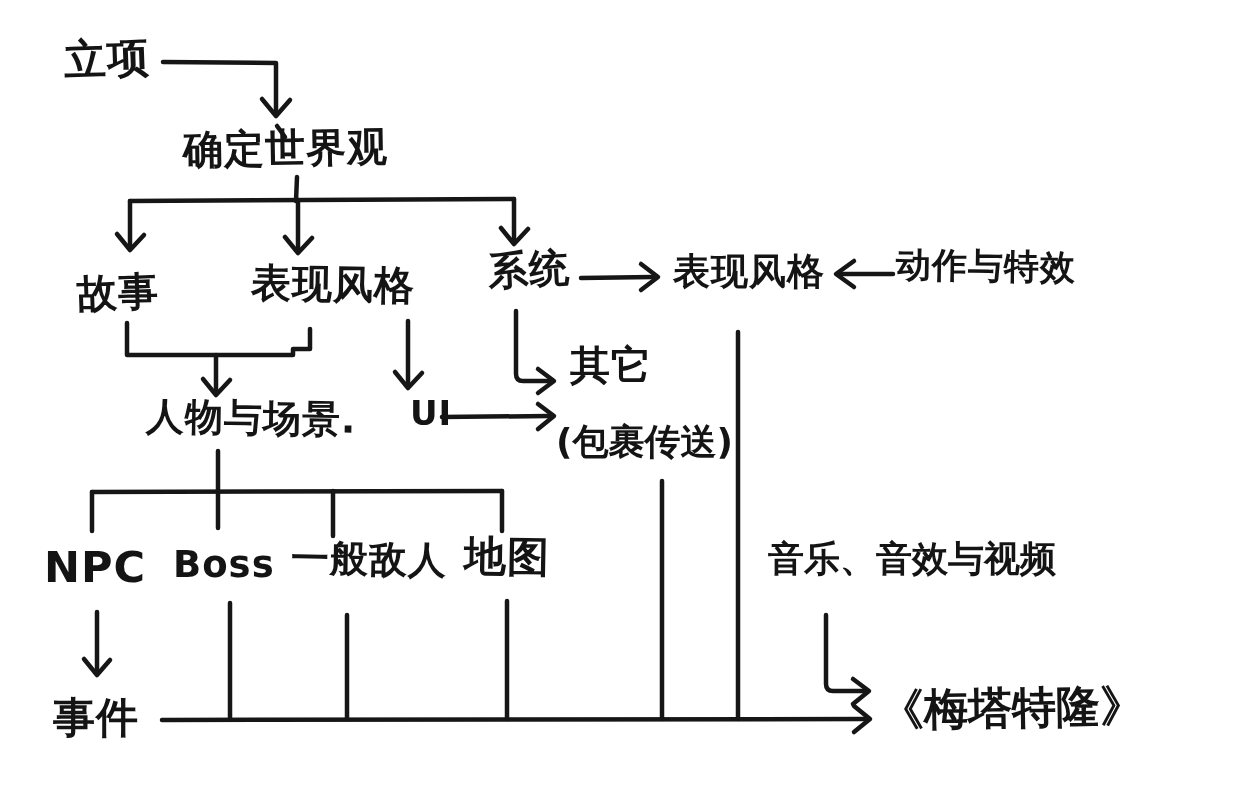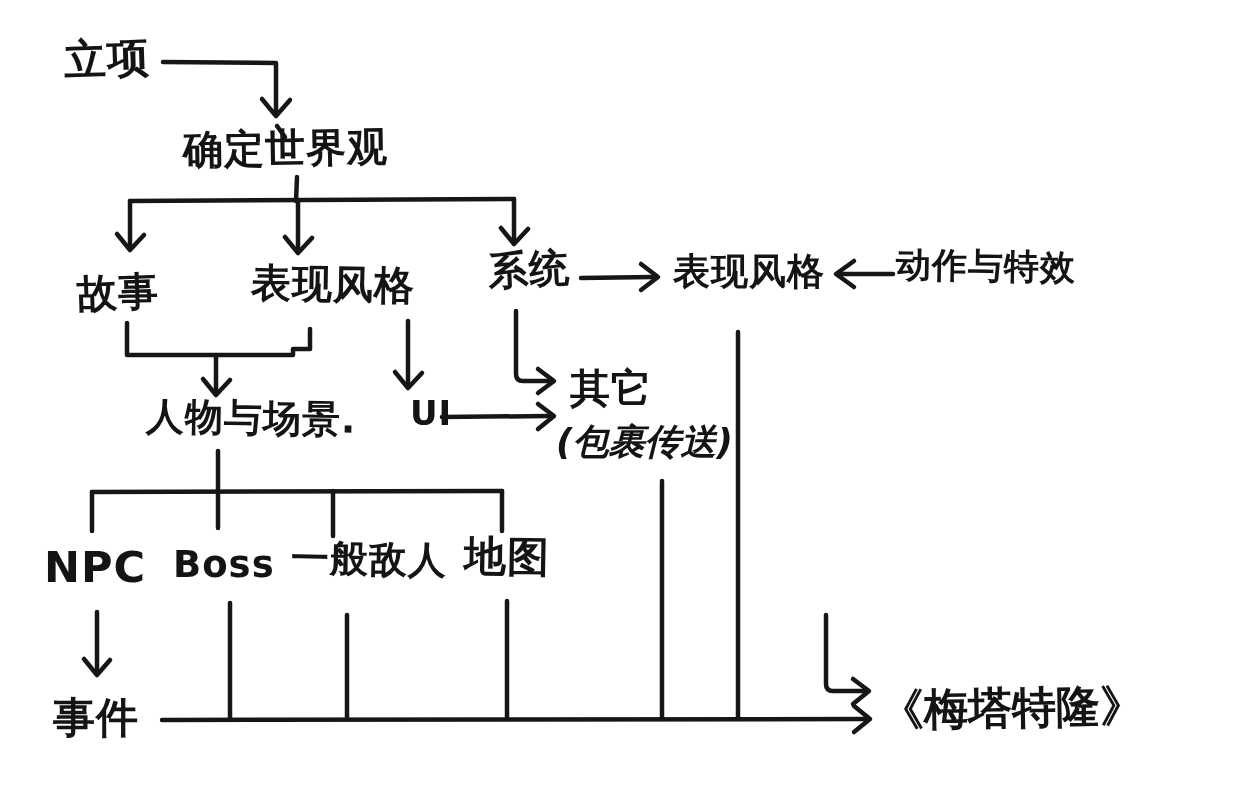--- a/index.html
+++ b/index.html
@@ -41,22 +41,22 @@
   
   .n-kickoff        { left: 64px;  top: 38px;  font-size: 42px; transform: rotate(-2deg); }
   .n-worldview      { left: 183px; top: 128px; font-size: 40px; transform: rotate(-1deg); }
   .n-story          { left: 77px;  top: 272px; font-size: 40px; transform: rotate(-2deg); }
   .n-art-style      { left: 251px; top: 264px; font-size: 40px; transform: rotate(1deg); }
   .n-systems        { left: 488px; top: 249px; font-size: 40px; transform: rotate(-3deg); }
   .n-combat         { left: 673px; top: 253px; font-size: 37px; }
   .n-action-vfx     { left: 896px; top: 249px; font-size: 35px; transform: rotate(1deg); }
   .n-chars-scenes   { left: 146px; top: 399px; font-size: 38px; transform: rotate(1deg); }
   .n-ui             { left: 410px; top: 396px; font-size: 34px; }
-  .n-others         { left: 570px; top: 368px; font-size: 40px; text-align: right; }
-  .n-others-note    { left: 556px; top: 424px; font-size: 36px; letter-spacing: 0; font-style: italic; }
+  .n-others         { left: 570px; top: 345px; font-size: 40px; text-align: right; }
+  .n-others-note    { left: 556px; top: 424px; font-size: 36px; letter-spacing: 0; }
   .n-npc            { left: 44px;  top: 546px; font-size: 43px; }
   .n-boss           { left: 173px; top: 546px; font-size: 37px; }
   .n-normal-enemies { left: 291px; top: 540px; font-size: 38px; transform: rotate(1deg); }
   .n-map            { left: 464px; top: 536px; font-size: 42px; transform: rotate(1deg); }
   .n-events         { left: 53px;  top: 697px; font-size: 42px; }
   .n-audio-video    { left: 768px; top: 541px; font-size: 36px; letter-spacing: 0; }
   .n-game-title     { left: 880px; top: 686px; font-size: 44px; letter-spacing: 0; transform: rotate(-1deg); }
 </style>
 </head>
 <body>
@@ -152,15 +152,16 @@
   <div class="label n-action-vfx">动作与特效</div>
   <div class="label n-chars-scenes">人物与场景.</div>
   <div class="label n-ui">UI</div>
   <div class="label n-others">其它</div>
   <div class="label n-others-note">(包裹传送)</div>
   <div class="label n-npc">NPC</div>
   <div class="label n-boss">Boss</div>
   <div class="label n-normal-enemies">一般敌人</div>
   <div class="label n-map">地图</div>
   <div class="label n-events">事件</div>
+  <div class="label n-audio-video">音乐、音效与视频</div>
   <div class="label n-game-title">《梅塔特隆》</div>
 
 </div>
 
 </body></html>

